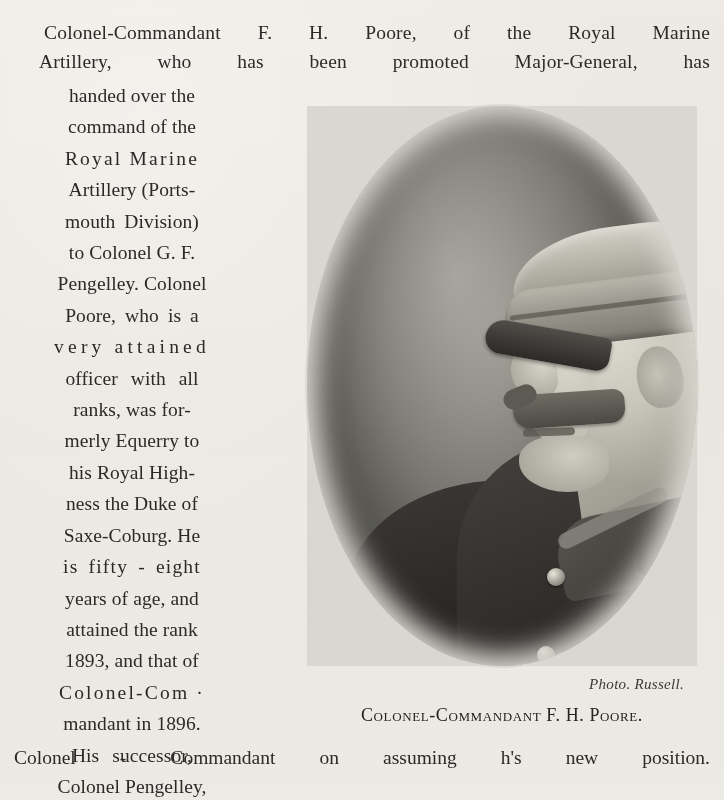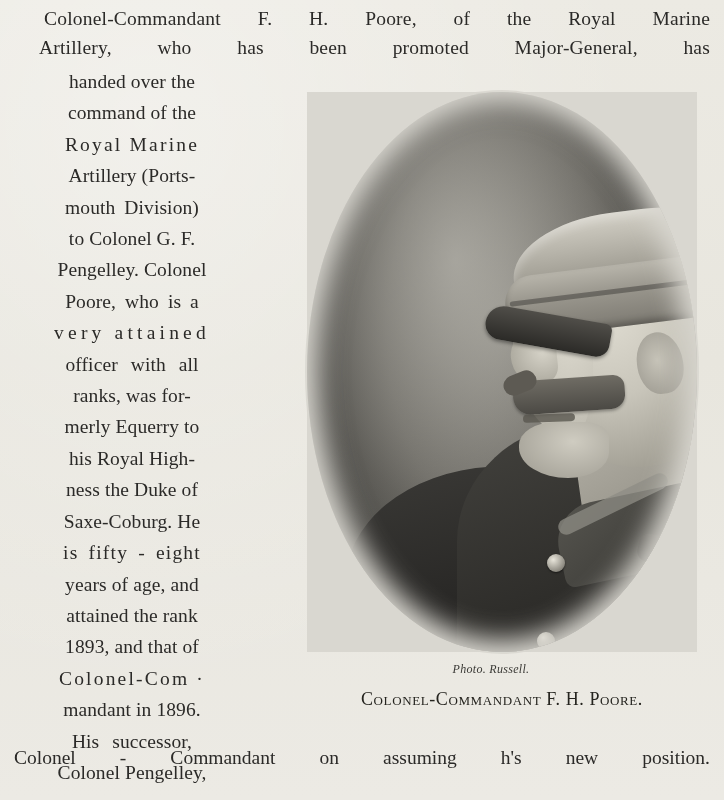--- a/index.html
+++ b/index.html
@@ -12,21 +12,21 @@
     background: #ebe9e2;
     font-family: "Liberation Serif", serif;
     color: #2b2a28;
     overflow: hidden;
   }
   .page {
     position: relative;
     width: 724px;
     height: 800px;
     box-sizing: border-box;
-    padding: 4px 14px 8px 14px;
+    padding: 18px 14px 8px 14px;
     background:
       radial-gradient(ellipse at 20% 15%, rgba(255,255,255,0.35), rgba(255,255,255,0) 60%),
       linear-gradient(180deg, #eceae3 0%, #e8e6de 45%, #eceae4 100%);
   }
 
   
   .lead {
     font-size: 19.5px;
     line-height: 29px;
     text-align: justify;
@@ -250,22 +250,22 @@
   .oval-fade {
     position: absolute;
     left: -2px; top: -2px; right: -2px; bottom: -2px;
     border-radius: 50% / 50%;
     box-shadow: inset 0 0 26px 14px #d9d7d0;
     pointer-events: none;
   }
 
   .credit {
     margin: 10px 22px 12px 0;
-    text-align: center;
-    font-size: 12px;
+    text-align: right;
+    font-size: 15px;
     font-style: italic;
     letter-spacing: 0.3px;
     color: #3a3935;
   }
   .caption {
     margin-top: 12px;
     text-align: center;
     font-size: 18px;
     letter-spacing: 0.6px;
     font-variant: small-caps;

